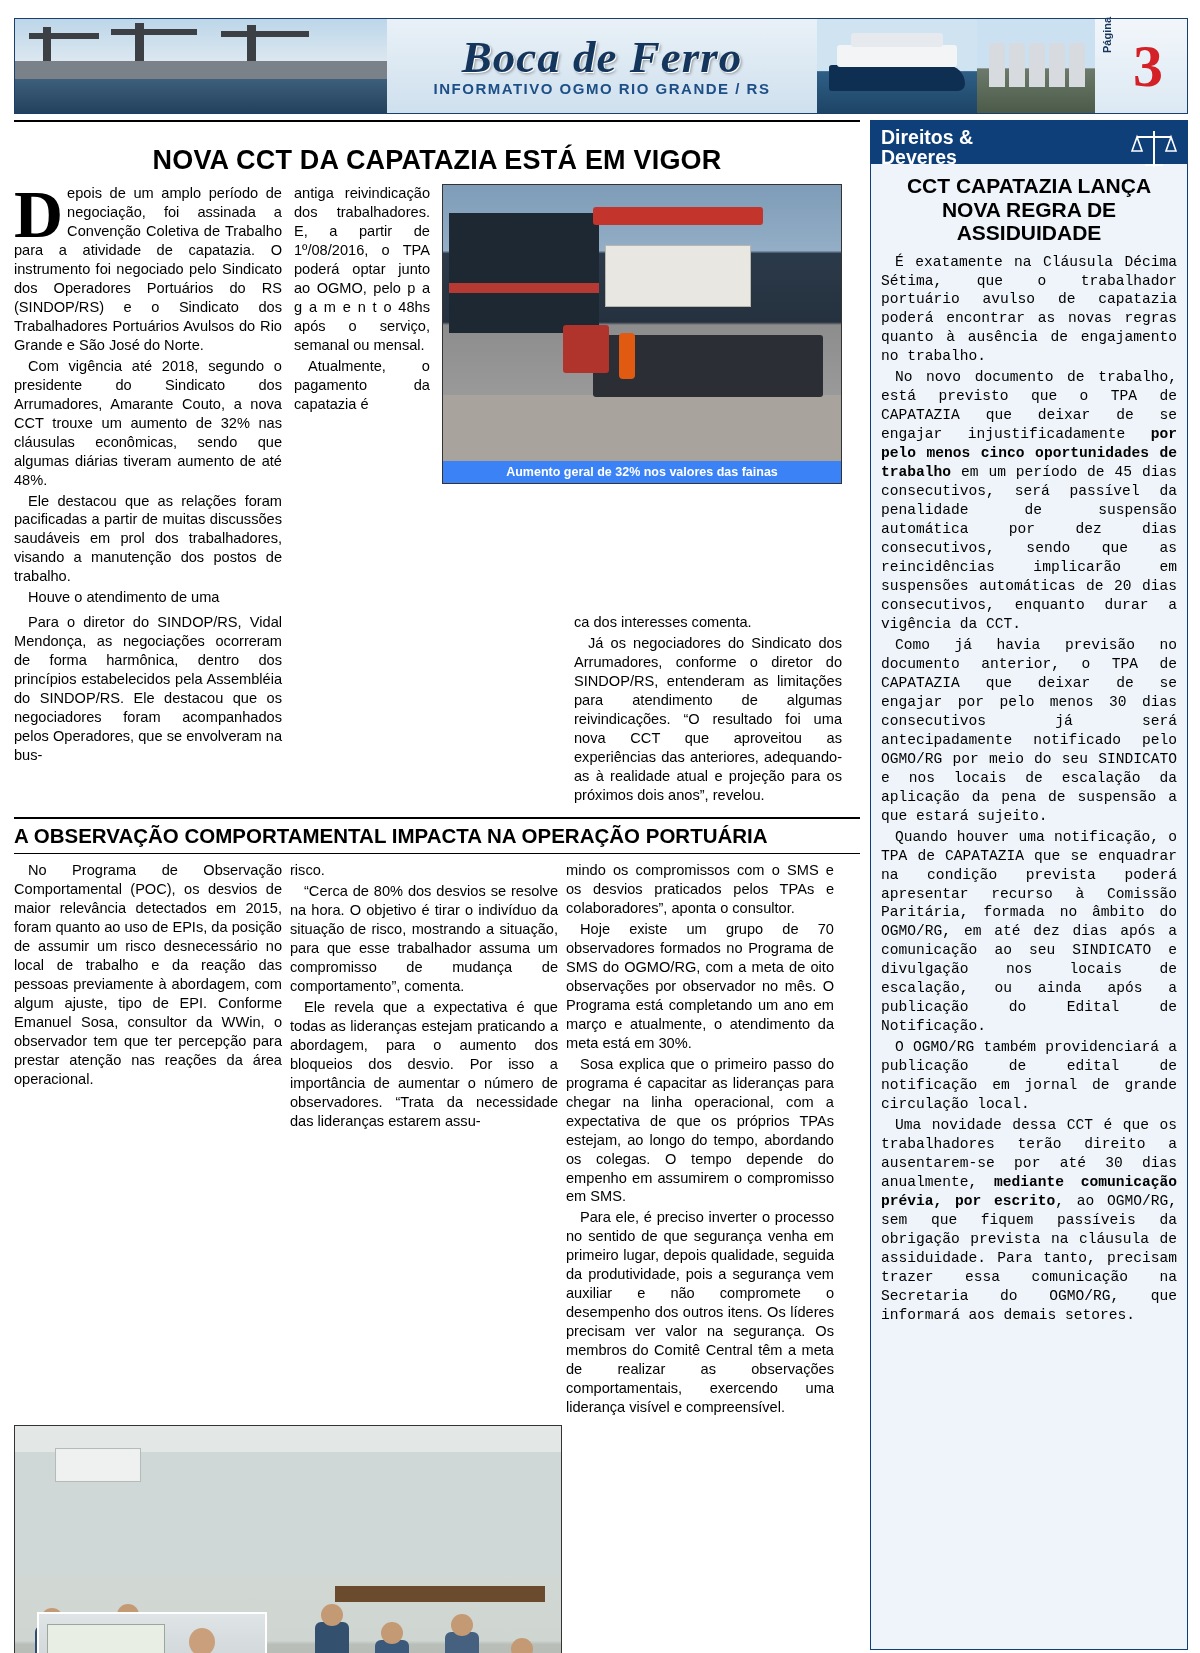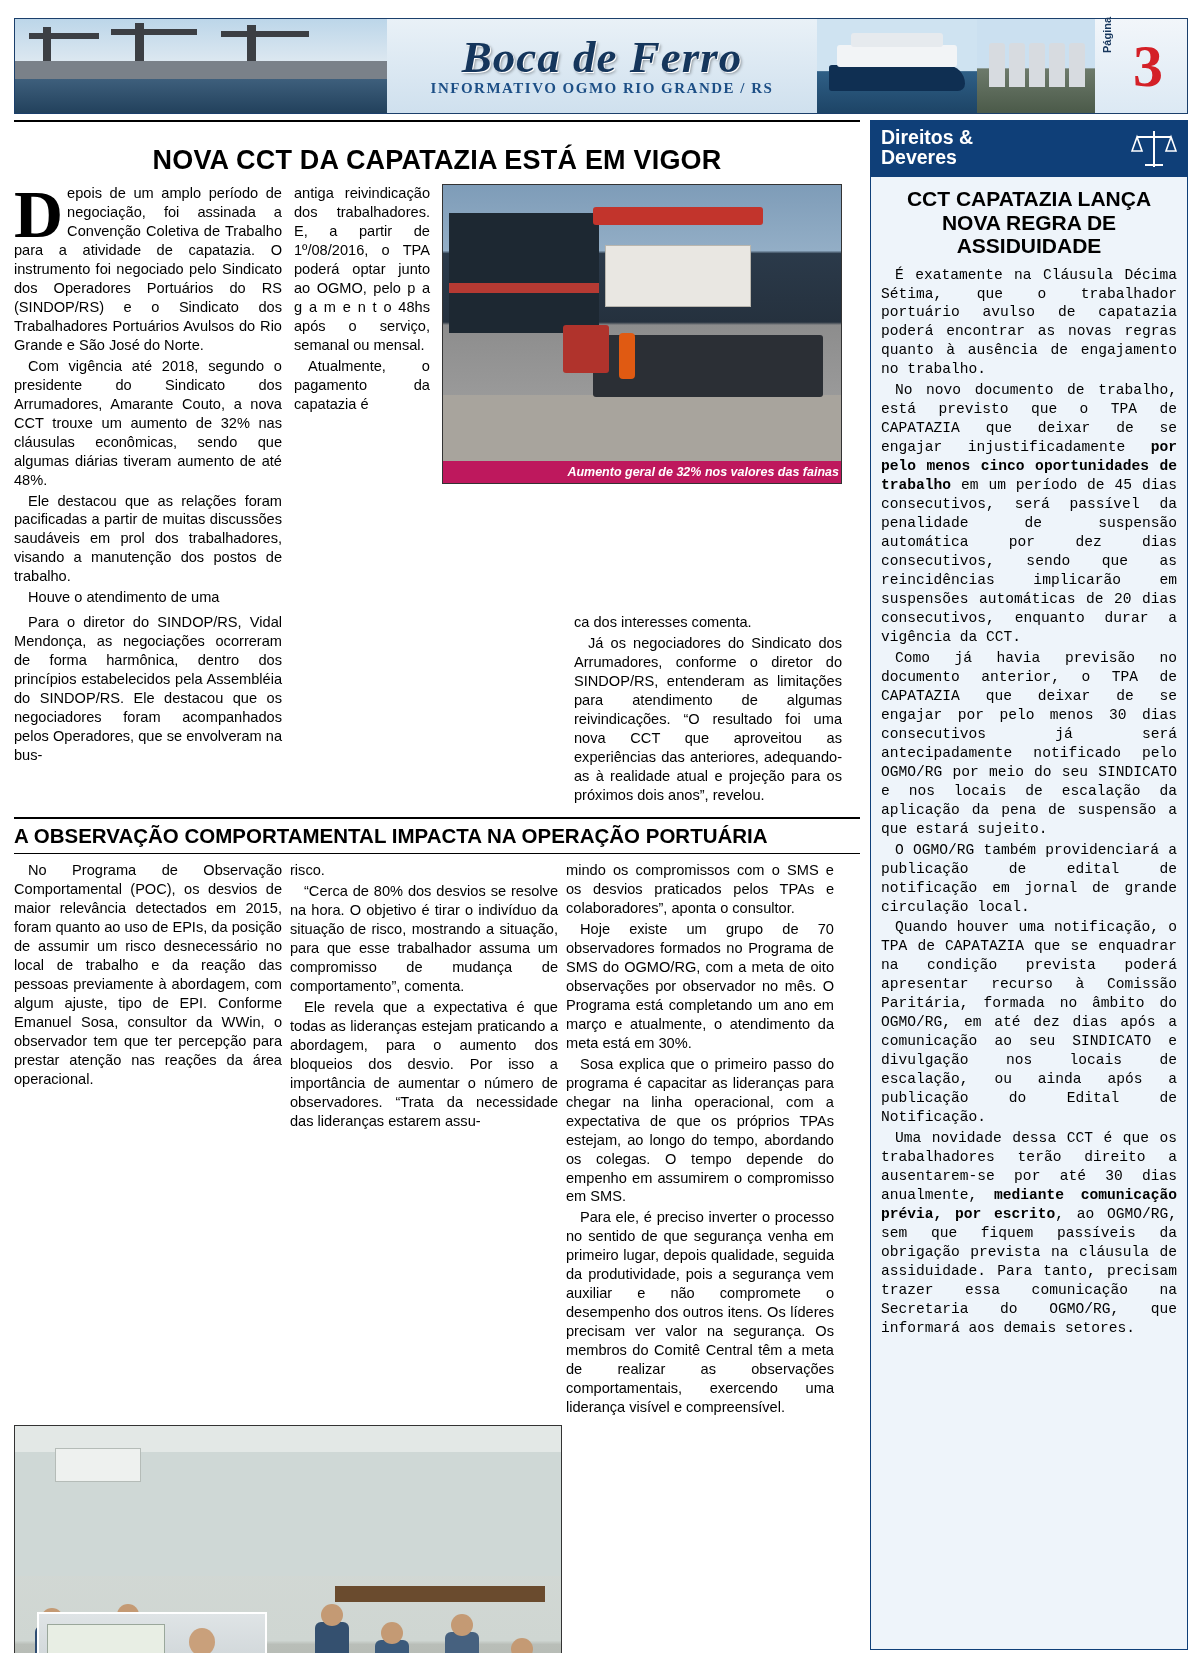--- a/index.html
+++ b/index.html
@@ -50,21 +50,20 @@
   .mast-title .bf {
     font-family:"Liberation Serif", serif;
     font-size:45px; font-style:italic; font-weight:bold;
     color:#15365c; letter-spacing:1px;
     text-shadow:1px 1px 0 #ffffff, 2px 2px 3px rgba(0,0,0,.35);
     line-height:1;
   }
   .mast-title .sub {
     font-size:15px; font-weight:bold; letter-spacing:1.5px;
     color:#1d4f86;
-    font-family:Liberation Serif, serif;
   }
   .mast-ship {
     width:160px; position:relative; overflow:hidden;
     background:linear-gradient(#cfe3f1 0%, #cfe3f1 55%, #2f5f86 56%, #1d4466 100%);
   }
   .mast-ship .hull {
     position:absolute; left:12px; bottom:22px; width:136px; height:26px;
     background:#0f2f52; border-radius:4px 26px 10px 4px;
   }
   .mast-ship .deck {
@@ -146,22 +145,22 @@
     background:#e9e7e2; border:1px solid #b9b6ae;
   }
   .photo1 .truck {
     position:absolute; left:150px; top:150px; width:230px; height:62px; background:#2b2f35; border-radius:3px;
   }
   .photo1 .cab { position:absolute; left:120px; top:140px; width:46px; height:48px; background:#b0332c; border-radius:3px; }
   .photo1 .worker { position:absolute; left:176px; top:148px; width:16px; height:46px; background:#e05a12; border-radius:4px; }
   .photo1 .ground { position:absolute; left:0; bottom:0; width:100%; height:88px; background:#a8a49d; }
   .caption {
     position:absolute; left:0; bottom:0; width:100%;
-    background:#be185d; color:#fff; font-size:12.5px; font-weight:bold;
-    text-align:right; padding:4px 2px;font-style:italic;
+    background:#3b82f6; color:#fff; font-size:12.5px; font-weight:bold;
+    text-align:center; padding:4px 2px;
   }
   .a1-bottom { display:flex; gap:12px; margin-top:4px; }
   .a1-bottom .c3 { width:268px; }
   .a1-bottom .c4 { width:268px; }
   .a1-bottom .c5 { width:268px; }
 
   .dropcap {
     float:left; font-family:"Liberation Serif", serif;
     font-size:68px; line-height:52px; font-weight:bold;
     margin:4px 4px 0 0;
@@ -199,21 +198,21 @@
   .inset .screen { position:absolute; left:8px; top:10px; width:118px; height:86px; background:#e8eee4; border:1px solid #9aa79b; }
   .inset .man { position:absolute; left:140px; top:40px; width:44px; height:120px; background:#2c4a6e; border-radius:8px 8px 0 0; }
   .inset .head { position:absolute; left:150px; top:14px; width:26px; height:28px; background:#c9a07b; border-radius:50%; }
 
   
   .sb {
     border:1px solid #0f3f78; background:#eef4fa; height:100%;
   }
   .sb-head {
     background:#0f3f78; color:#fff; padding:6px 10px 8px 10px;
-    position:relative; height:56px;
+    position:relative; height:43px;
   }
   .sb-head .t1 { font-size:19.5px; font-weight:bold; line-height:1.05; }
   .sb-scale {
     position:absolute; right:10px; top:6px; width:46px; height:44px;
   }
   .sb-title {
     text-align:center; font-size:21px; font-weight:bold; line-height:1.12;
     padding:10px 8px 8px 8px; color:#000;
   }
   .sb-body { padding:0 10px 10px 10px; font-size:14.6px; line-height:1.30; text-align:justify; }
@@ -365,21 +364,21 @@
             <line x1="14" y1="38" x2="32" y2="38" stroke="#fff" stroke-width="2"></line>
             <path d="M6 10 L1 24 L11 24 Z" fill="none" stroke="#fff" stroke-width="1.6"></path>
             <path d="M40 10 L35 24 L45 24 Z" fill="none" stroke="#fff" stroke-width="1.6"></path>
           </svg>
         </div>
         <div class="sb-title">CCT CAPATAZIA LANÇA NOVA REGRA DE ASSIDUIDADE</div>
         <div class="sb-body">
           <p>É exatamente na Cláusula Décima Sétima, que o trabalhador portuário avulso de capatazia poderá encontrar as novas regras quanto à ausência de engajamento no trabalho.</p>
           <p>No novo documento de trabalho, está previsto que o TPA de CAPATAZIA que deixar de se engajar injustificadamente <b>por pelo menos cinco oportunidades de trabalho</b> em um período de 45 dias consecutivos, será passível da penalidade de suspensão automática por dez dias consecutivos, sendo que as reincidências implicarão em suspensões automáticas de 20 dias consecutivos, enquanto durar a vigência da CCT.</p>
           <p>Como já havia previsão no documento anterior, o TPA de CAPATAZIA que deixar de se engajar por pelo menos 30 dias consecutivos já será antecipadamente notificado pelo OGMO/RG por meio do seu SINDICATO e nos locais de escalação da aplicação da pena de suspensão a que estará sujeito.</p>
+          <p>Quando houver uma notificação, o TPA de CAPATAZIA que se enquadrar na condição prevista poderá apresentar recurso à Comissão Paritária, formada no âmbito do OGMO/RG, em até dez dias após a comunicação ao seu SINDICATO e divulgação nos locais de escalação, ou ainda após a publicação do Edital de Notificação.</p>
           <p>O OGMO/RG também providenciará a publicação de edital de notificação em jornal de grande circulação local.</p>
-          <p>Quando houver uma notificação, o TPA de CAPATAZIA que se enquadrar na condição prevista poderá apresentar recurso à Comissão Paritária, formada no âmbito do OGMO/RG, em até dez dias após a comunicação ao seu SINDICATO e divulgação nos locais de escalação, ou ainda após a publicação do Edital de Notificação.</p>
           <p>Uma novidade dessa CCT é que os trabalhadores terão direito a ausentarem-se por até 30 dias anualmente, <b>mediante comunicação prévia, por escrito</b>, ao OGMO/RG, sem que fiquem passíveis da obrigação prevista na cláusula de assiduidade. Para tanto, precisam trazer essa comunicação na Secretaria do OGMO/RG, que informará aos demais setores.</p>
         </div>
       </div>
     </div>
 
   </div>
 </div>
 
 </body></html>

